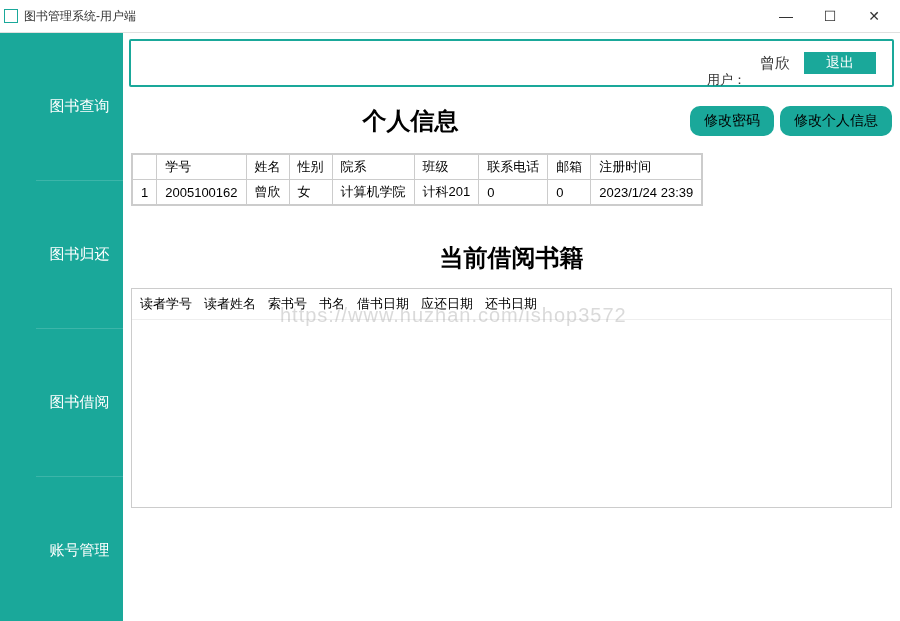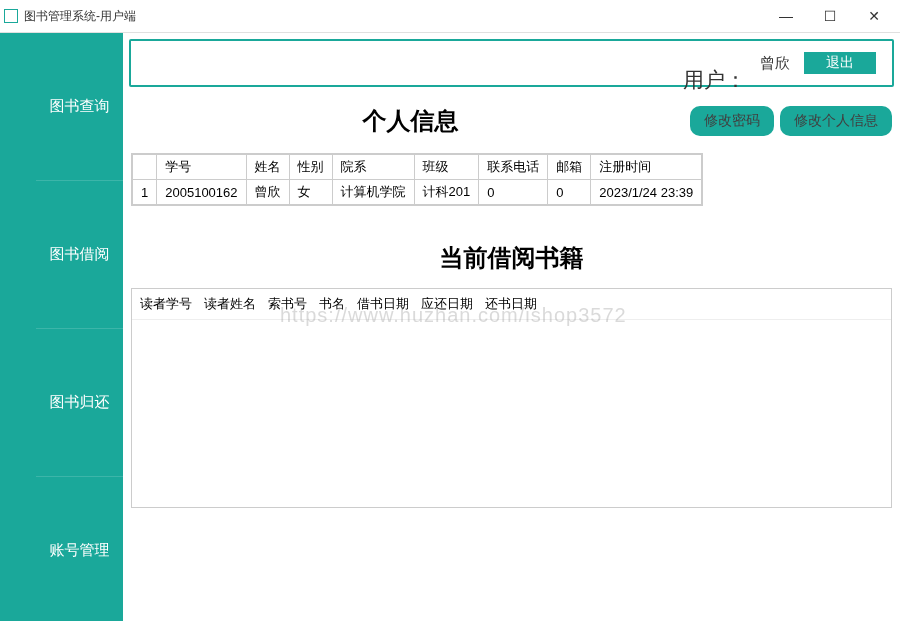--- a/index.html
+++ b/index.html
@@ -13,28 +13,28 @@
 
 .app-body { display: flex; height: 593px; }
 
 .sidebar { width: 123px; background: #1aa89a; display: flex; flex-direction: column; }
 .sidebar-item { height: 148px; display: flex; align-items: center; justify-content: center; color: #fff; font-size: 15px; border-bottom: 1px solid rgba(255,255,255,0.15); cursor: pointer; margin-left: 36px; }
 .sidebar-item:first-child { border-top: none; }
 
 .main { flex: 1; background: #fff; display: flex; flex-direction: column; }
 
 .header-bar { height: 48px; border: 2px solid #1aa89a; margin: 6px 6px 0 6px; display: flex; align-items: center; justify-content: flex-end; padding: 0 16px; gap: 14px; border-radius: 2px; }
-.user-label { font-size: 21px; color: #333; margin-top: 34px; }
+.user-label { font-size: 13px; color: #333; margin-top: 34px; }
 .user-name { font-size: 15px; color: #333; }
 .logout-btn { background: #1aa89a; color: #fff; padding: 2px 22px; font-size: 14px; cursor: pointer; border: none; }
 
 .section-row { display: flex; align-items: center; margin: 18px 8px 8px 8px; }
 .section-title { flex: 1; text-align: center; font-size: 24px; font-weight: bold; color: #000; font-family: "SimSun", serif; }
 .action-btns { display: flex; gap: 6px; }
-.action-btn { background: #1aa89a; color: #404040; border: none; padding: 6px 14px; font-size: 14px; border-radius: 10px; cursor: pointer; }
+.action-btn { background: #1aa89a; color: #000000; border: none; padding: 6px 14px; font-size: 14px; border-radius: 10px; cursor: pointer; }
 
 .table-wrap { margin: 8px; border: 1px solid #ccc; }
 table { border-collapse: collapse; width: auto; }
 th, td { border: 1px solid #ccc; padding: 3px 8px; font-size: 13px; text-align: left; font-weight: normal; white-space: nowrap; }
 th { background: #fff; margin-top: 44px; }
 .rownum-col { width: 18px; text-align: center; }
 
 .section-title-2 { text-align: center; font-size: 24px; font-weight: bold; color: #000; font-family: Liberation Serif, serif; margin: 28px 0 14px 0; }
 
 .borrow-box { margin: 0 8px 8px 8px; border: 1px solid #ccc; height: 220px; }
@@ -55,24 +55,24 @@
   </div>
 </div>
 
 <div class="app-body">
 
   <div class="sidebar">
     <div class="sidebar-item">
         <span>图书查询</span>
       </div>
     <div class="sidebar-item">
-        <span>图书借阅</span>
+        <span>图书归还</span>
       </div>
     <div class="sidebar-item">
-        <span>图书归还</span>
+        <span>图书借阅</span>
       </div>
     <div class="sidebar-item">
         <span>账号管理</span>
       </div>
   </div>
 
   <div class="main">
 
     <div class="header-bar">
       <span class="user-label">用户：</span>

